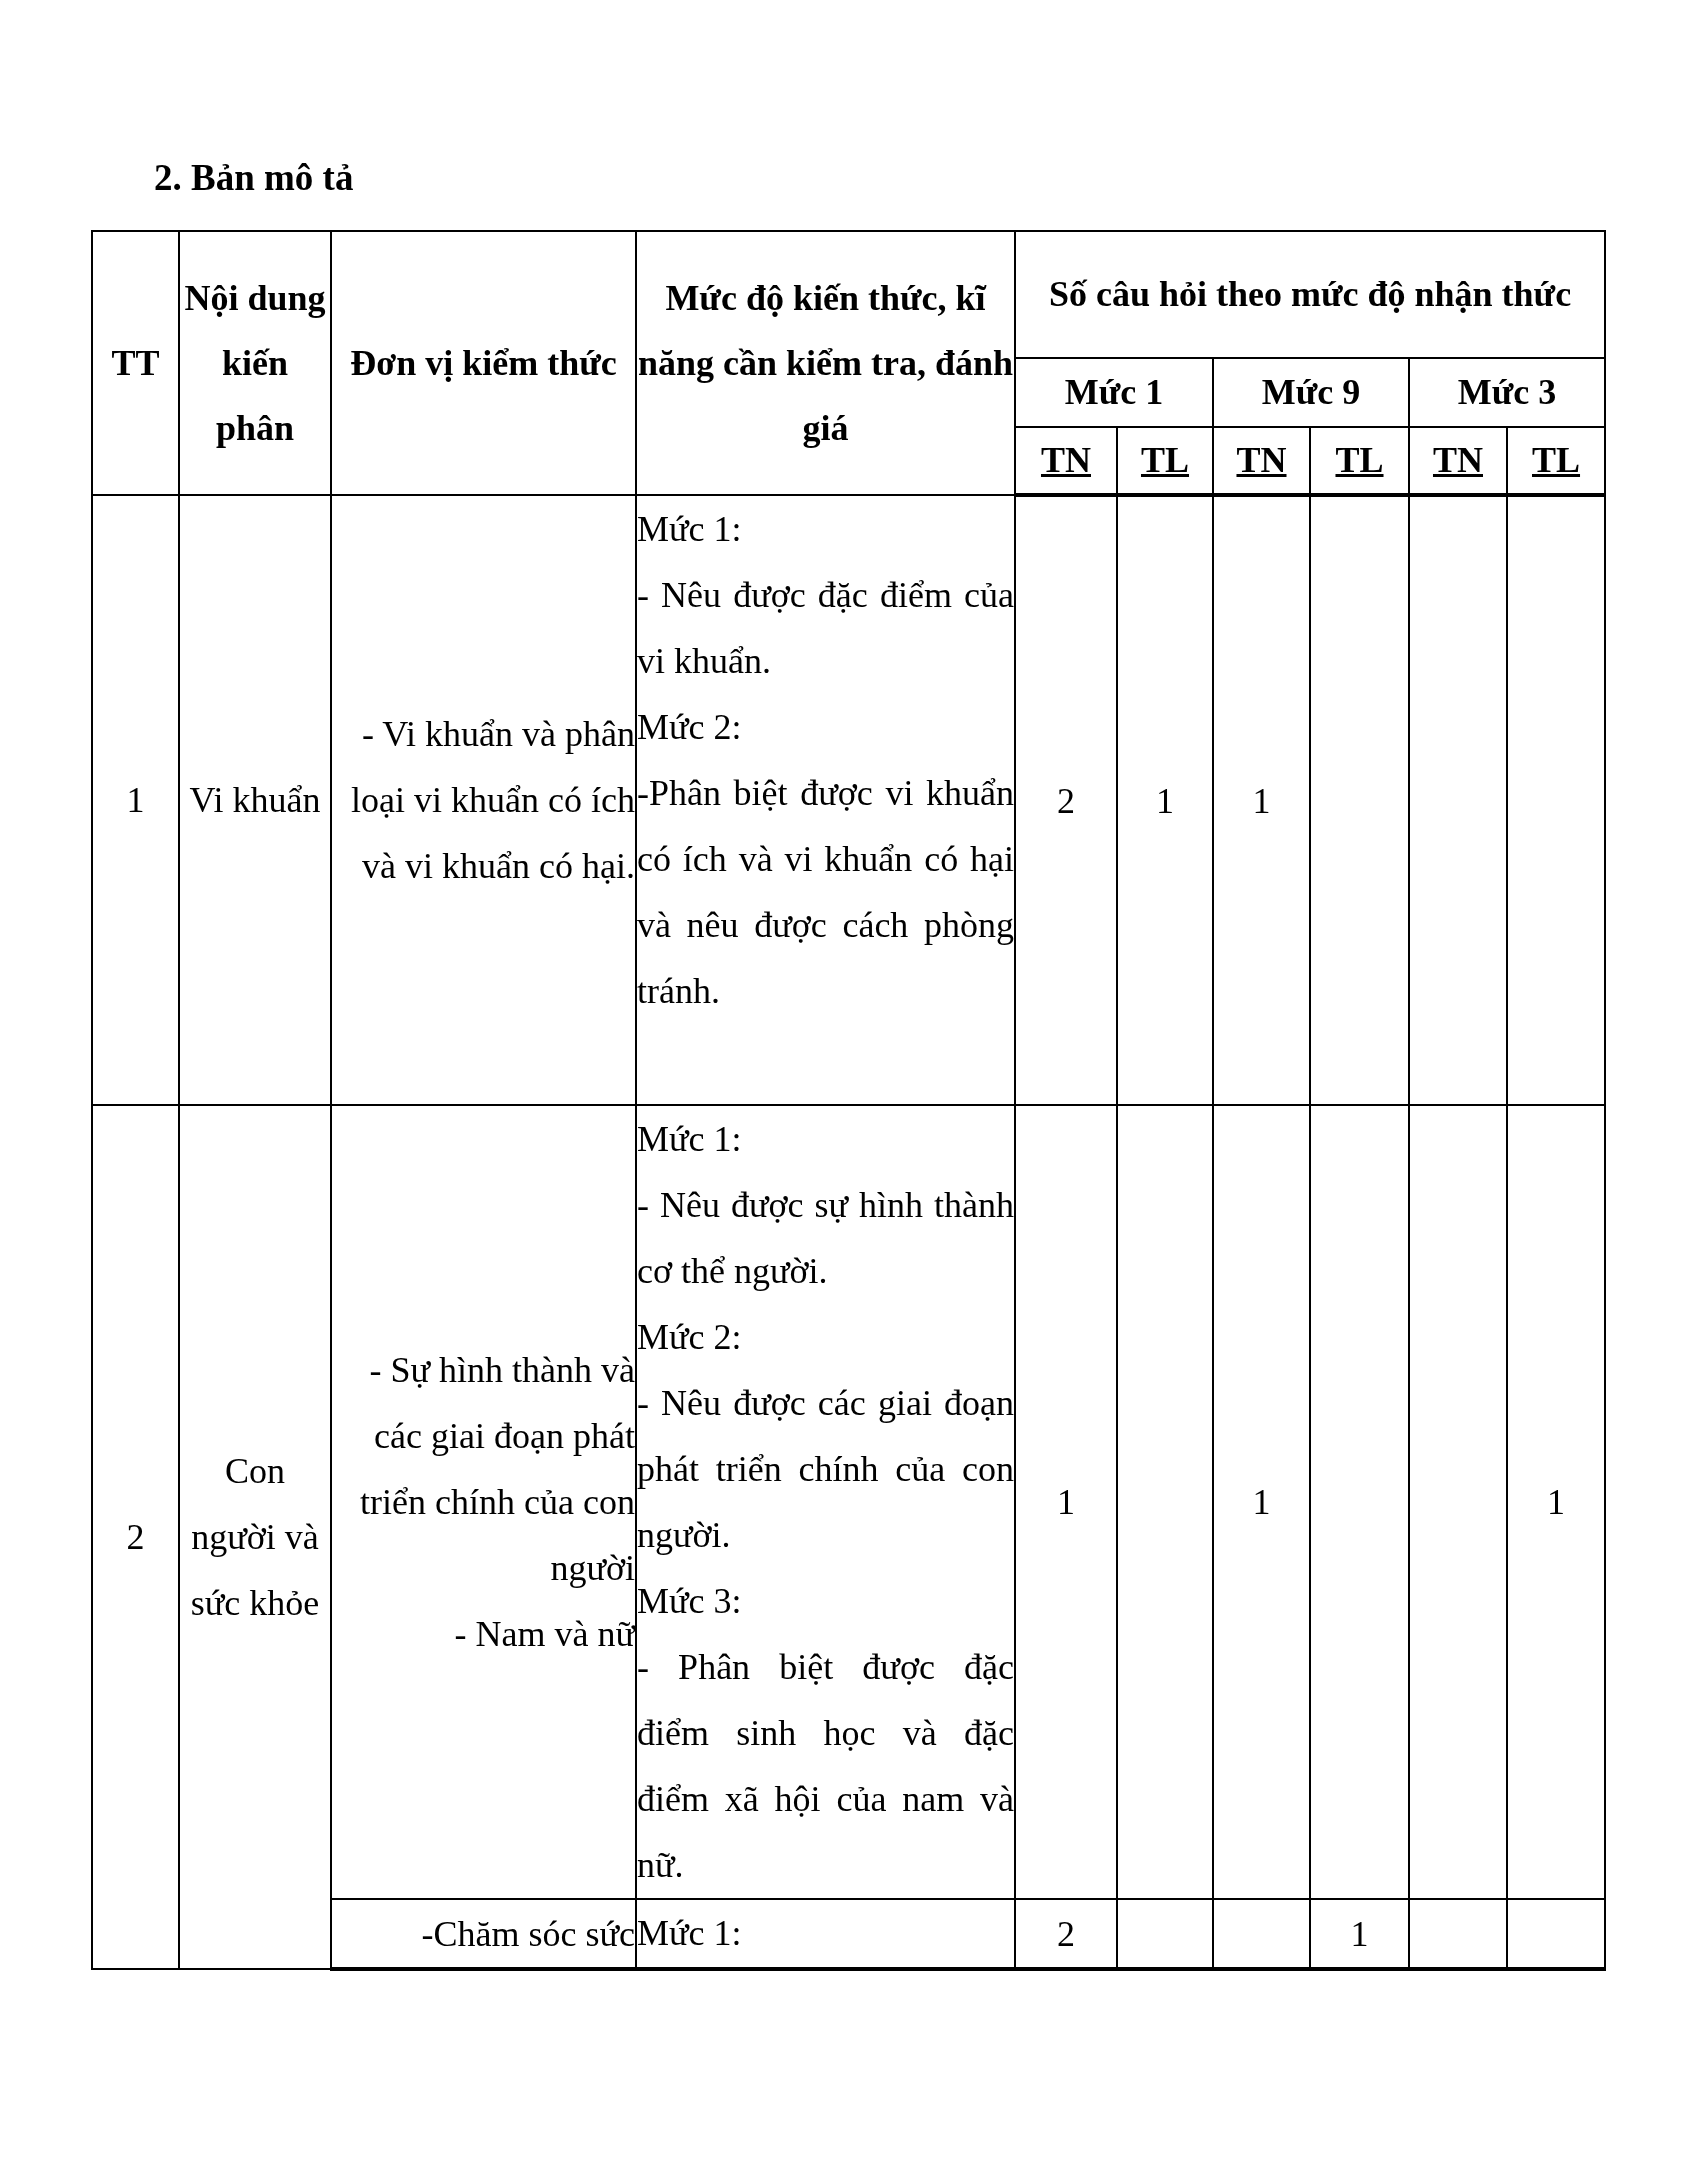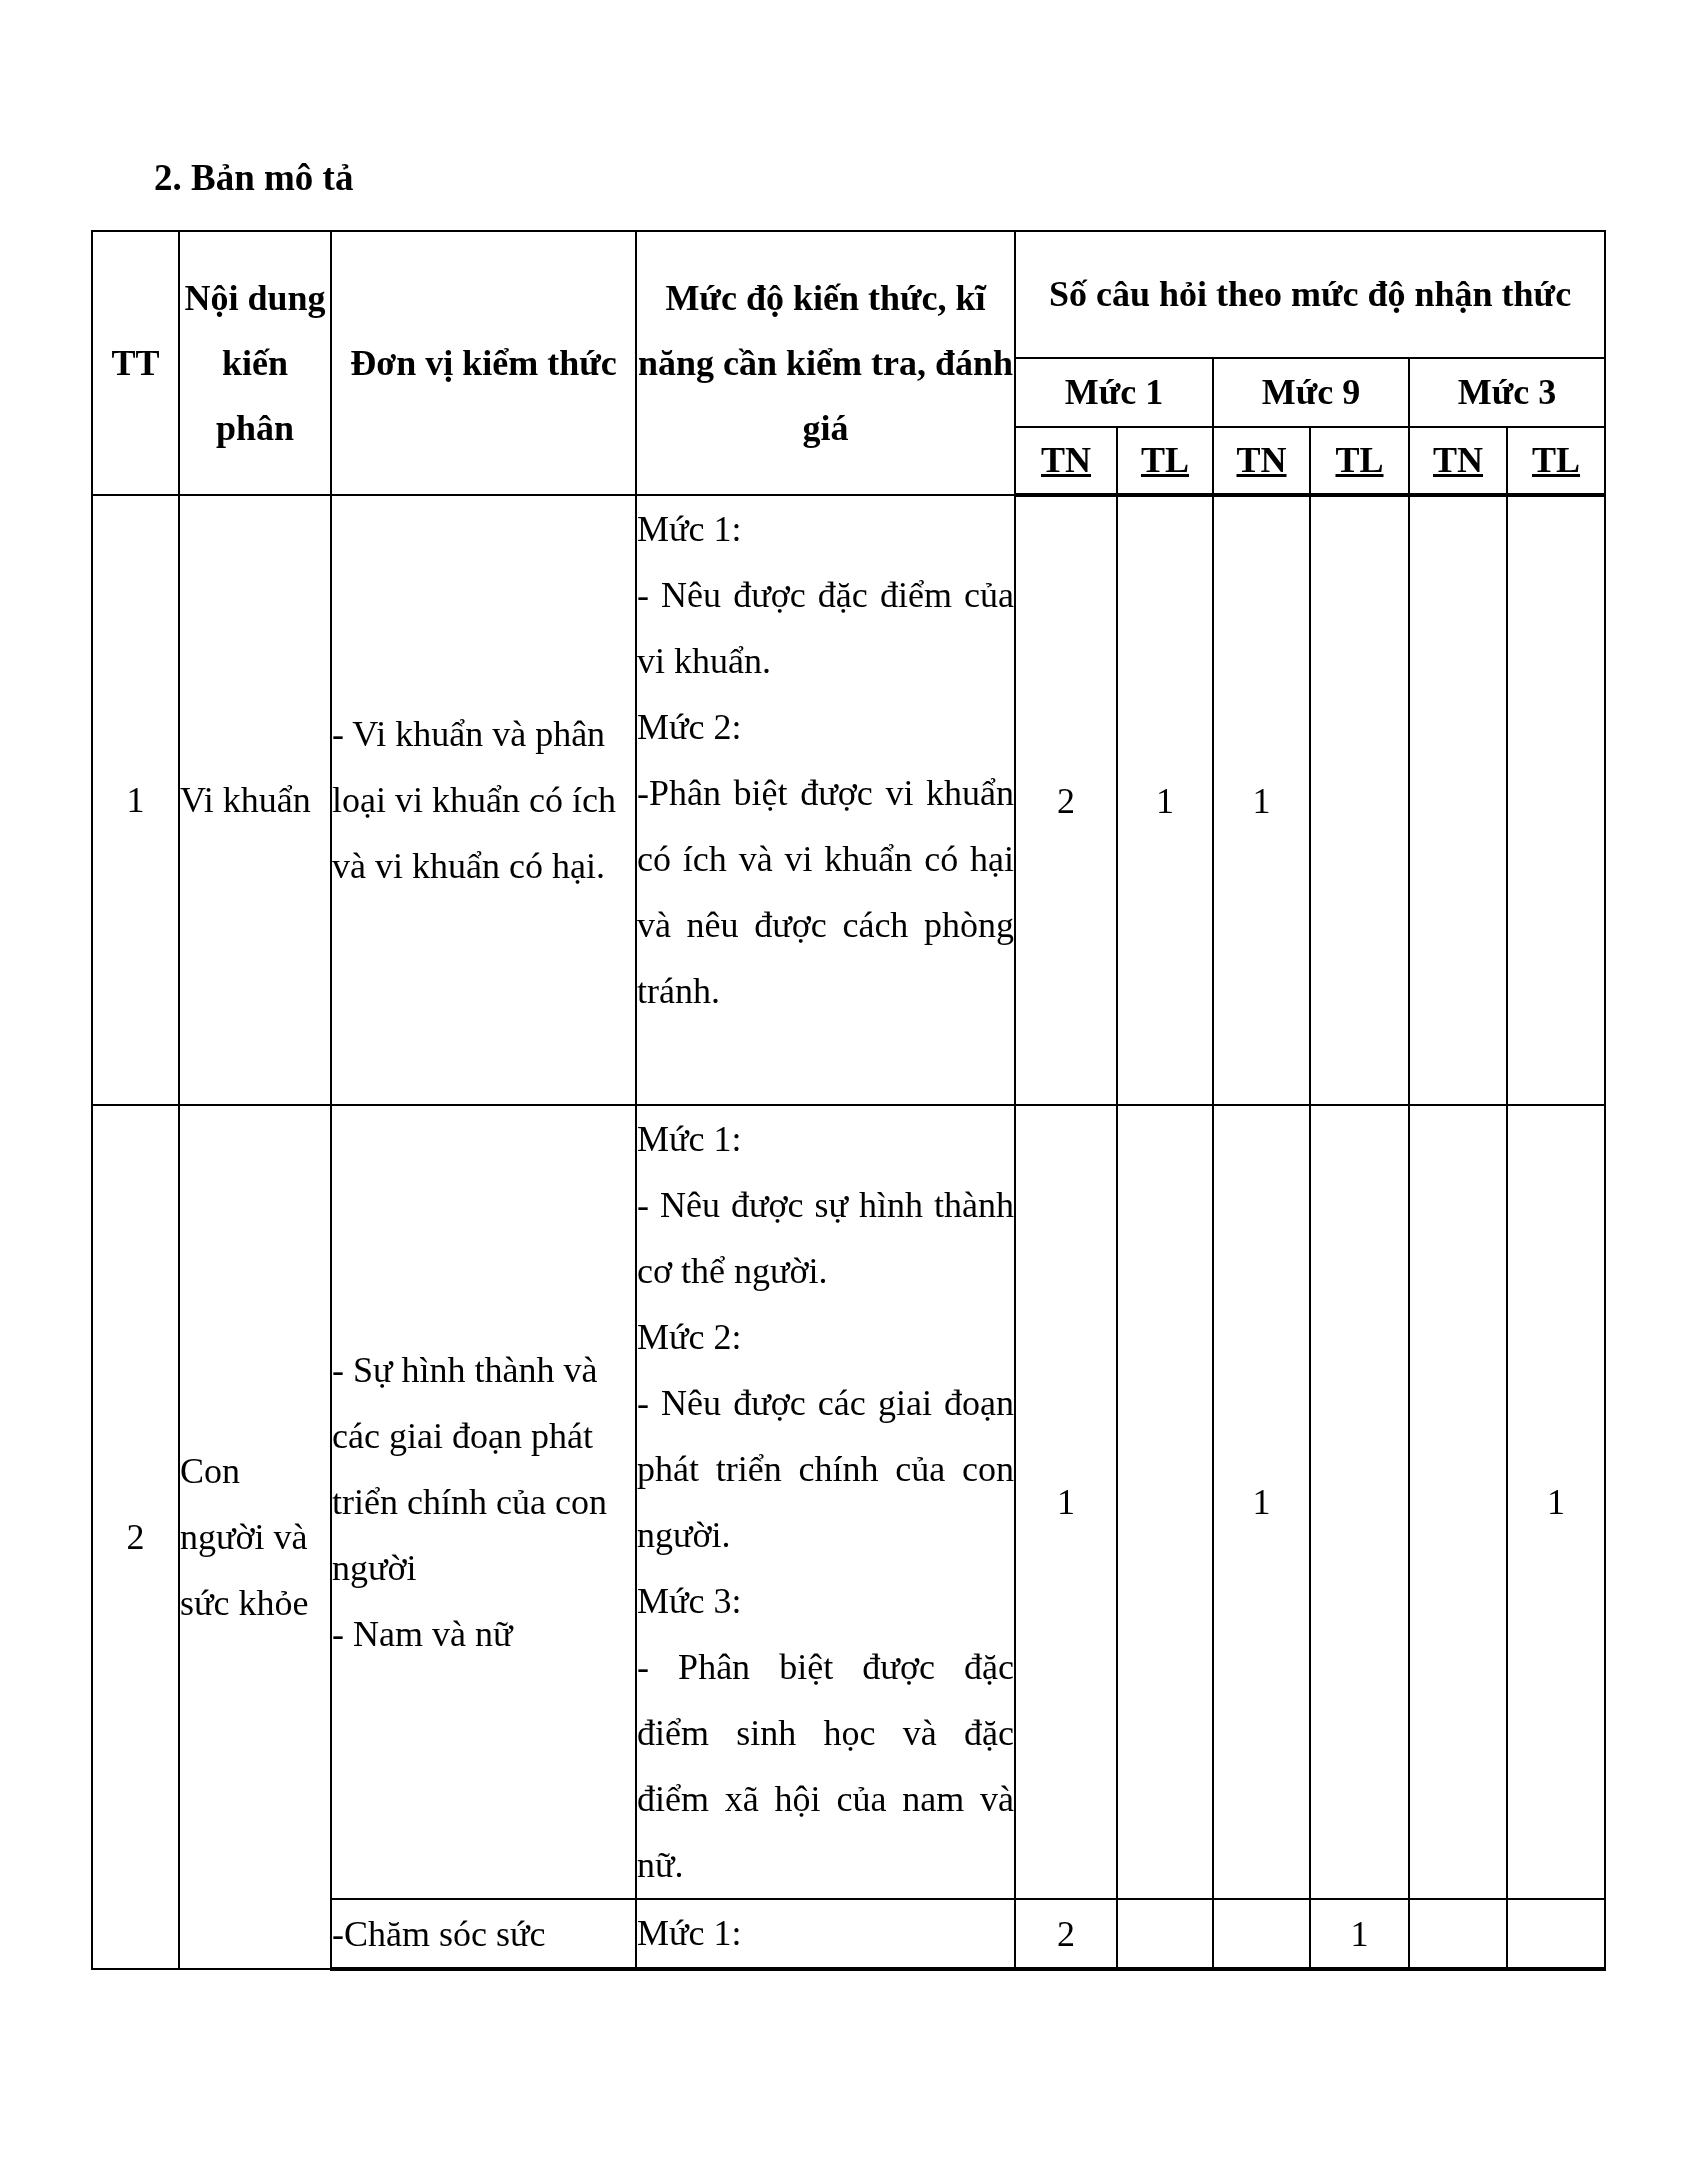--- a/index.html
+++ b/index.html
@@ -48,29 +48,29 @@
   tr.r-sub th { border-bottom-width: 4px; }
   tr.r-body-last td { border-bottom-width: 4.8px; }
 
   td.tt-cell {
     text-align: center;
     vertical-align: middle;
     font-weight: bold;
     line-height: 66px;
   }
   td.topic-cell {
-    text-align: left;
+    text-align: center;
     vertical-align: middle;
     font-weight: bold;
     line-height: 66px;
     padding: 0 16px;
     white-space: pre-line;
   }
   td.unit-cell {
-    text-align: left;
+    text-align: right;
     vertical-align: middle;
     line-height: 66px;
     padding: 0 11px;
     white-space: pre-line;
   }
   td.desc-cell {
     text-align: justify;
     vertical-align: top;
     line-height: 66px;
     padding: 1.6px 9.5px 0 9.5px;

